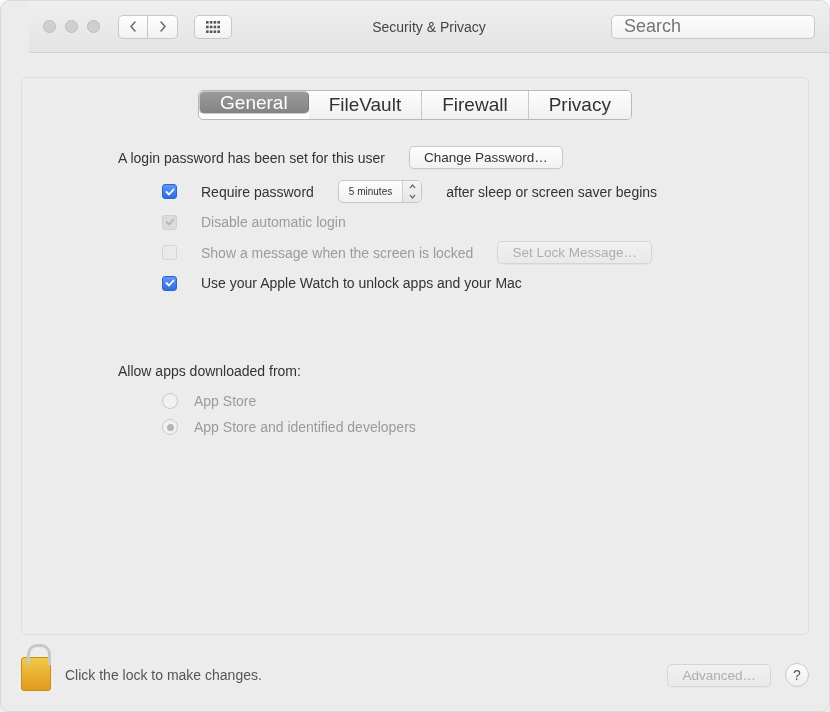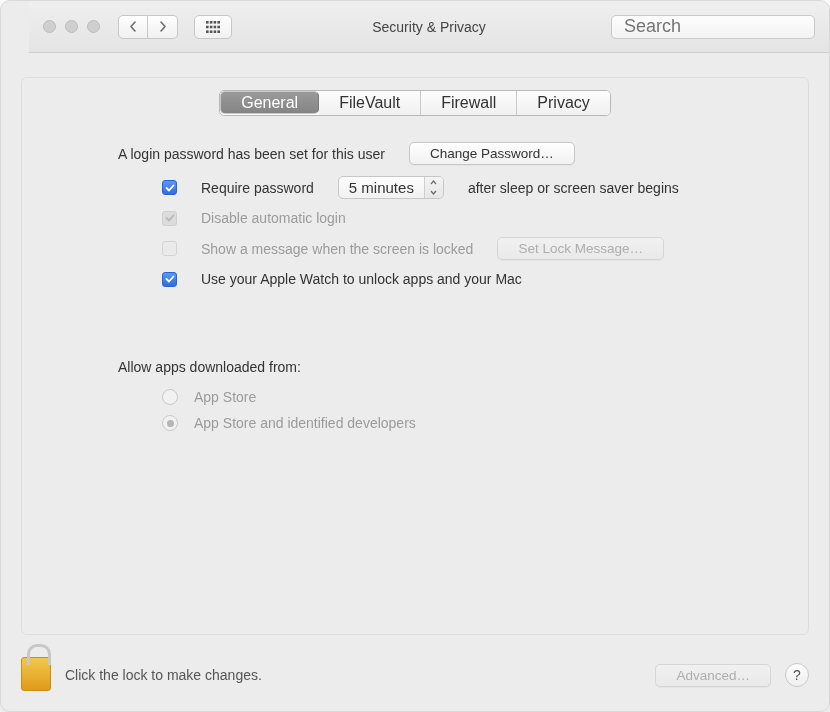--- a/index.html
+++ b/index.html
@@ -28,37 +28,37 @@
   .nav .navbtn:last-child{border-radius:0 5px 5px 0;border-left:none;}
   .gridbtn{width:38px;height:24px;border:1px solid var(--btn-border);background:var(--btn-bg);border-radius:5px;display:flex;align-items:center;justify-content:center;margin-left:6px;color:#555;}
   .wintitle{position:absolute;left:0;right:0;text-align:center;font-size:14px;color:#444;pointer-events:none;font-weight:500;}
   .search{margin-left:auto;display:flex;align-items:center;width:204px;height:24px;border:1px solid #c9c9c9;border-radius:5px;padding:0 6px;gap:4px;background:linear-gradient(#fdfdfd,#f3f3f3);}
   .search input{flex:1;border:none;outline:none;background:transparent;font-size:18px;color:#333;}
   .search svg{color:#6c6c6c;}
   .content{padding:24px 20px 18px;}
   .panel{border:1px solid #dcdcdc;border-radius:6px;background:var(--panel-bg);padding:0 0 200px;height:558px;display:flex;flex-direction:column;}
   .tabs-wrap{display:flex;justify-content:center;padding:12px 0 26px;}
   .seg{display:flex;border:1px solid #b8b8b8;border-radius:5px;overflow:hidden;background:#fff;}
-  .seg .tab{padding:3px 20px;font-size:16px;color:#333;border-right:1px solid #c9c9c9;background:linear-gradient(#fdfdfd,#f0f0f0);}
+  .seg .tab{padding:3px 20px;font-size:19px;color:#333;border-right:1px solid #c9c9c9;background:linear-gradient(#fdfdfd,#f0f0f0);}
   .seg .tab:last-child{border-right:none;}
   .seg .tab.sel{background:linear-gradient(#9a9a9a,#848484);color:#fff;border-right-color:#7a7a7a;}
   .body{padding:0 62px 0 96px;}
   .row{display:flex;align-items:center;gap:24px;margin-bottom:11px;font-size:14px;color:var(--text);}
   .row.indent{padding-left:44px;}
   .row .muted{color:var(--muted);}
-  .btn{border:1px solid var(--btn-border);background:var(--btn-bg);border-radius:5px;padding:3px 20px;font-size:13.5px;color:#333;white-space:nowrap;box-shadow:0 1px 0 rgba(0,0,0,0.03);}
+  .btn{border:1px solid var(--btn-border);background:var(--btn-bg);border-radius:5px;padding:3px 14px;font-size:13.5px;color:#333;white-space:nowrap;box-shadow:0 1px 0 rgba(0,0,0,0.03);}
   .btn.disabled{background:var(--btn-disabled-bg);color:#aeaeae;border-color:#d5d5d5;}
   .chk{width:15px;height:15px;border:1px solid #b7b7b7;border-radius:3px;background:#fff;display:inline-flex;align-items:center;justify-content:center;flex:none;}
   .chk.checked{background:linear-gradient(#5d97f6,#2f6de0);border-color:#2a64d4;}
   .chk.checked svg{color:#fff;}
   .chk.dis{background:#eaeaea;border-color:#d4d4d4;}
   .chk.dis.checked{background:#dcdcdc;border-color:#cfcfcf;}
   .chk.dis.checked svg{color:#b7b7b7;}
   .sel{display:inline-flex;align-items:center;border:1px solid #c7c7c7;border-radius:5px;background:linear-gradient(#fdfdfd,#f1f1f1);height:23px;overflow:hidden;}
-  .sel .val{padding:0 10px 0 10px;font-size:15px;}
+  .sel .val{padding:0 10px 0 10px;font-size:10px;}
   .sel .stepper{width:19px;height:100%;display:flex;flex-direction:column;background:linear-gradient(#f4f4f4,#e6e6e6);border-left:1px solid #cfcfcf;}
   .sel .stepper div{flex:1;display:flex;align-items:center;justify-content:center;color:#6b6b6b;}
   .section-div{height:1px;background:var(--divider);margin:30px 30px 24px;}
   .rdrow{display:flex;align-items:center;gap:16px;padding-left:44px;font-size:14px;color:var(--muted);margin-bottom:10px;}
   .radio{width:16px;height:16px;border-radius:50%;border:1px solid #c9c9c9;background:#f1f1f1;display:inline-flex;align-items:center;justify-content:center;flex:none;}
   .radio.sel::after{content:"";width:7px;height:7px;border-radius:50%;background:#b5b5b5;}
   .footer{position:absolute;bottom:0;left:0;right:0;padding:14px 20px 18px;display:flex;align-items:center;gap:14px;}
   .window{position:relative;}
   .lock{width:30px;height:34px;background:linear-gradient(#f2c84a,#e09a1c);border-radius:3px;position:relative;border:1px solid #c98e14;}
   .lock::before{content:"";position:absolute;top:-14px;left:5px;width:18px;height:18px;border:3px solid #c7c7c7;border-bottom:none;border-radius:10px 10px 0 0;}

